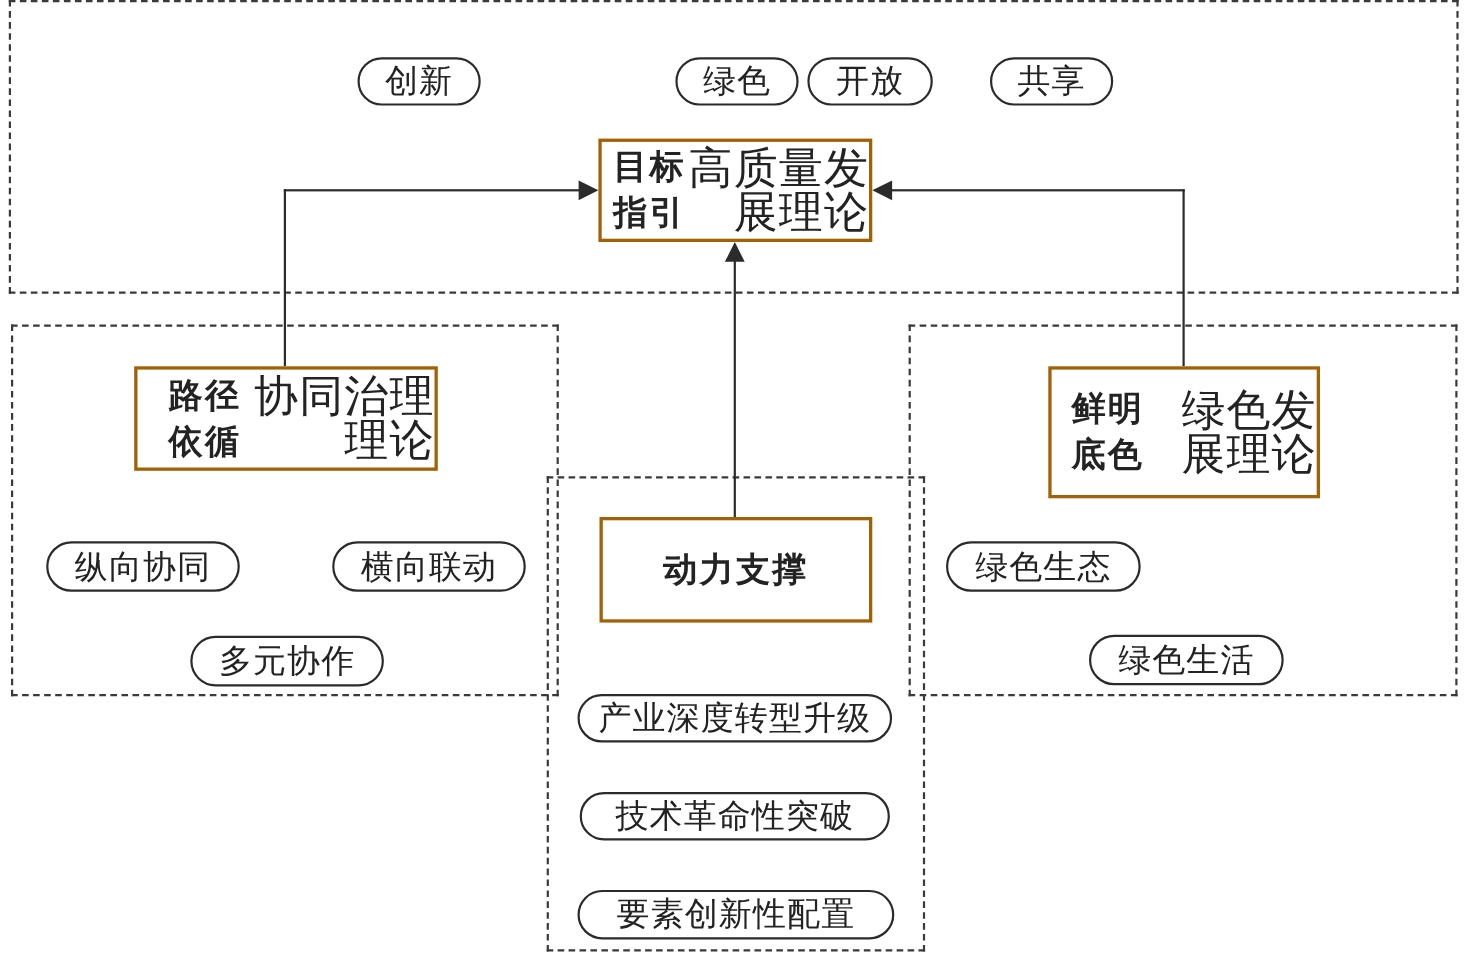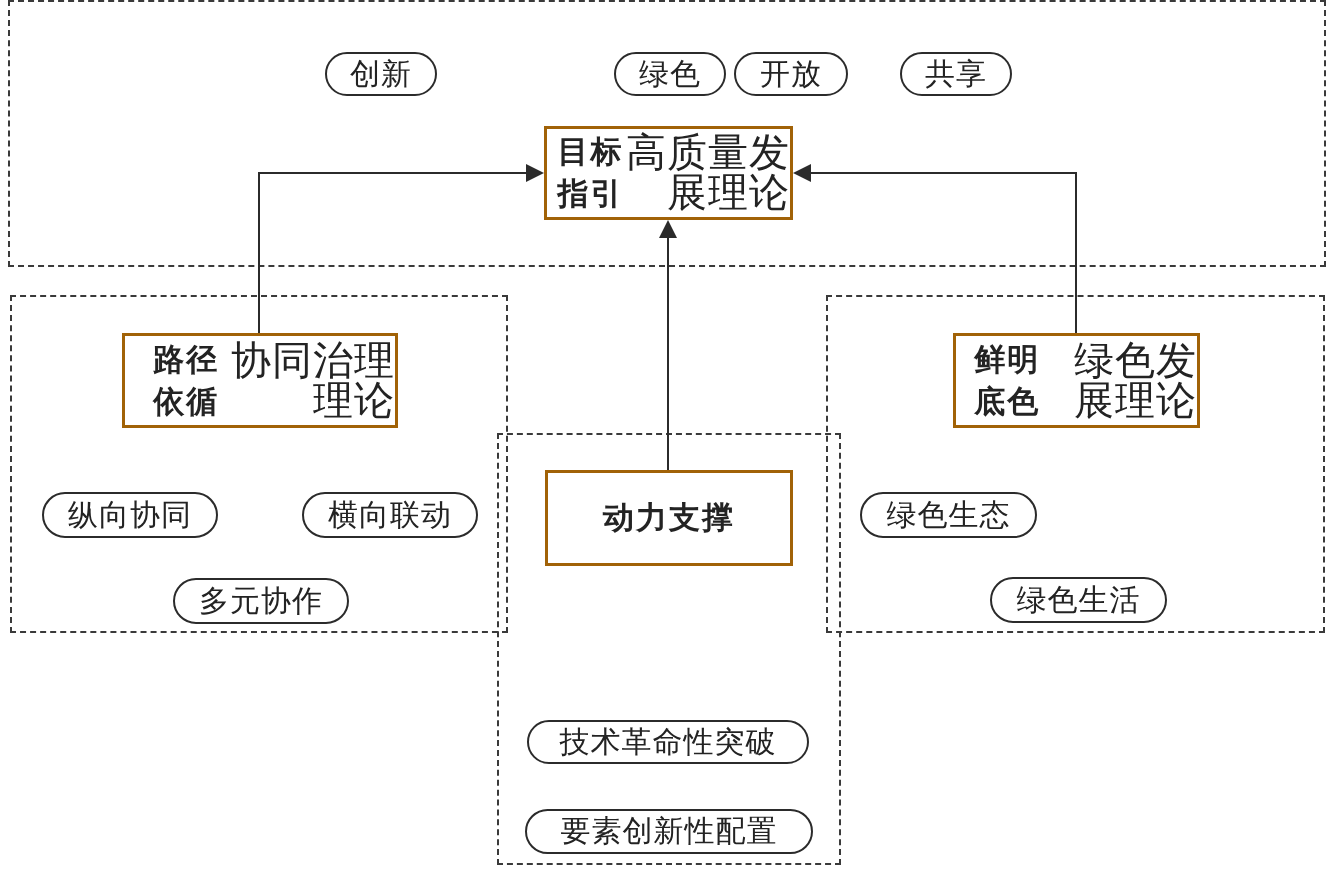--- a/index.html
+++ b/index.html
@@ -111,26 +111,27 @@
   </div>
 
   <div class="solidbox" style="left:122px;top:333px;width:276px;height:95px">
     <div class="box-title">路径依循</div>
     <div class="box-sub">协同治理理论</div>
   </div>
   <div class="pill" style="left:42px;top:468px;width:176px;height:46px">纵向协同</div>
   <div class="pill" style="left:302px;top:468px;width:176px;height:46px">横向联动</div>
   <div class="pill" style="left:173px;top:554px;width:176px;height:46px">多元协作</div>
 
-  <div class="solidbox" style="left:953px;top:333px;width:247px;height:95px">
+  <div class="solidbox" style="left:953px;top:333px;width:247px;height:120px">
     <div class="box-title">鲜明底色</div>
     <div class="box-sub">绿色发展理论</div>
   </div>
   <div class="pill" style="left:860px;top:468px;width:177px;height:46px">绿色生态</div>
   <div class="pill" style="left:990px;top:553px;width:177px;height:46px">绿色生活</div>
 
   <div class="solidbox" style="left:545px;top:470px;width:248px;height:96px">
     <div class="box-title">动力支撑</div>
   </div>
+  <div class="pill" style="left:525px;top:607px;width:286px;height:44px">产业深度转型升级</div>
   <div class="pill" style="left:527px;top:696px;width:282px;height:44px">技术革命性突破</div>
   <div class="pill" style="left:525px;top:785px;width:288px;height:45px">要素创新性配置</div>
 
 </div>
 
 </body></html>

